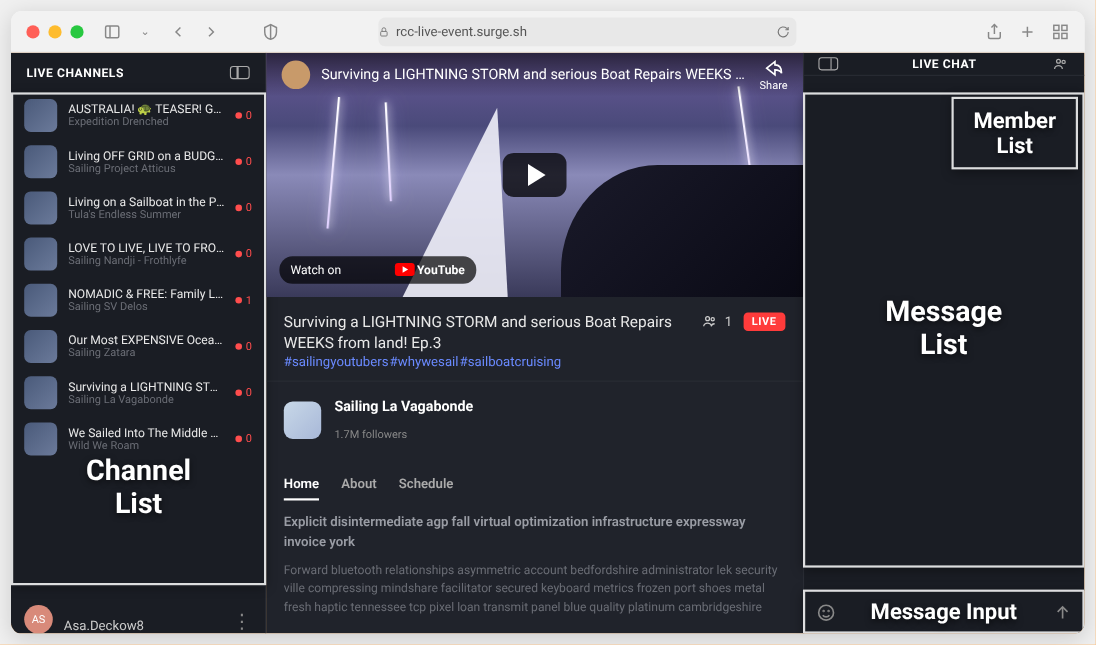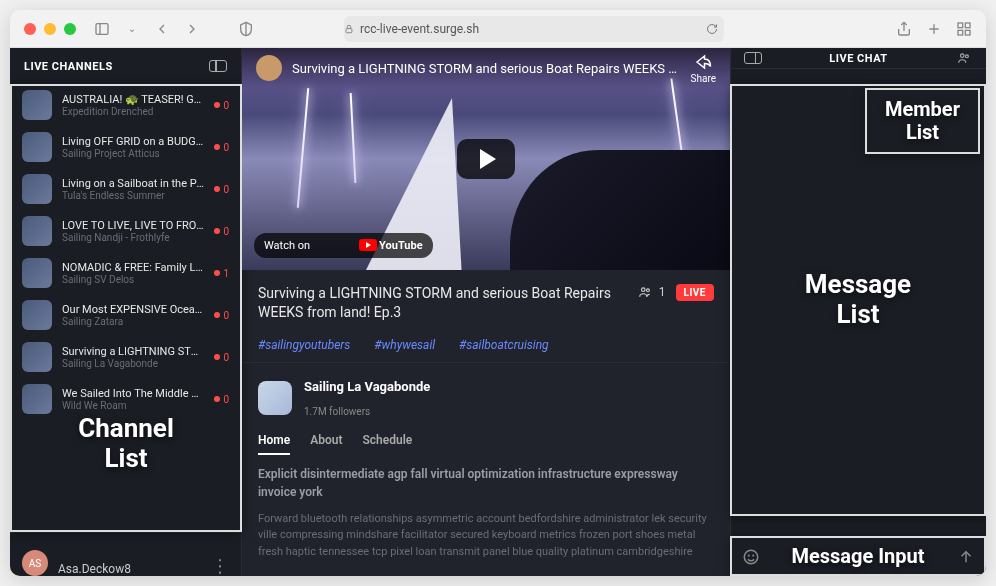--- a/index.html
+++ b/index.html
@@ -246,41 +246,41 @@
 .meta-title { flex: 1; font-size: 14px; line-height: 1.35; color: #e8e8e8; }
 .meta-right { display: flex; align-items: center; gap: 10px; }
 .viewers { display: flex; align-items: center; gap: 5px; font-size: 12px; color: #ccc; }
 .viewers svg { width: 18px; height: 14px; }
 .live-badge {
   background: #ff3b3b; color: #fff;
   font-size: 10px; font-weight: 700;
   padding: 3px 8px; border-radius: 4px;
   letter-spacing: 0.5px;
 }
-.tags { display: flex; gap: 24px; margin-top: 16px; font-size: 12px; font-style: italic; }
+.tags { display: flex; gap: 1px; margin-top: 0; font-size: 12px; }
 .tags a { color: #6a8aff; text-decoration: none; }
 
 .channel-info {
   padding: 16px;
 }
 .channel-row { display: flex; gap: 12px; align-items: center; }
 .ch-avatar {
   width: 34px; height: 34px; border-radius: 8px;
   background: linear-gradient(135deg, #c8d8e8, #a8b8d8);
 }
 .ch-name { font-size: 13px; font-weight: 700; color: #fff; }
 .ch-followers { font-size: 10px; color: #888; margin-top: 12px; }
 
 .tabs {
   display: flex; gap: 20px;
   margin: 16px 0 10px;
   font-size: 12px;
   font-weight: 600;
 }
-.tab { color: #aaa; cursor: pointer; padding-bottom: 6px; }
+.tab { color: #aaa; cursor: pointer; padding-bottom: 6px; margin-top: 16px; }
 .tab.active { color: #fff; border-bottom: 2px solid #fff; }
 
 .desc-bold {
   font-size: 12px;
   font-weight: 600;
   color: #9a9da5;
   line-height: 1.5;
   margin-bottom: 10px;
 }
 .desc-body {

